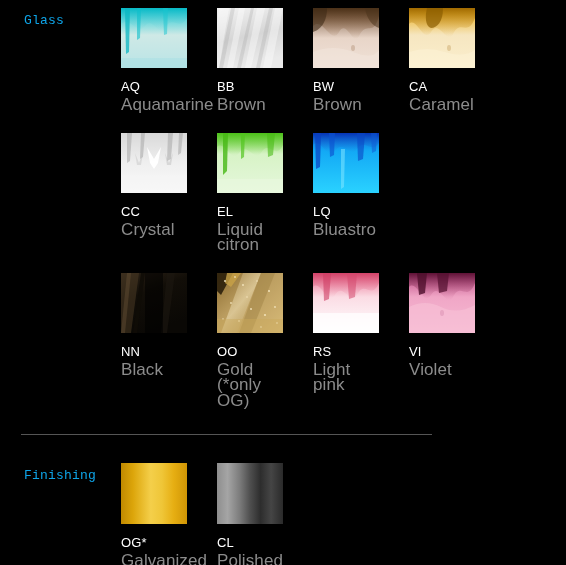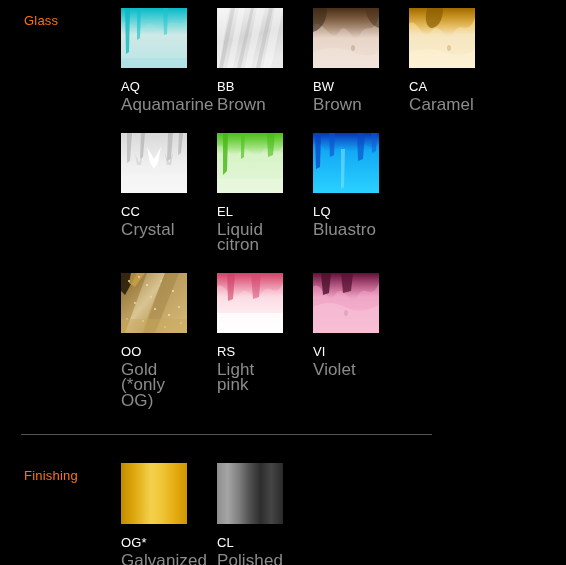--- a/index.html
+++ b/index.html
@@ -9,24 +9,25 @@
     background:#000000;
     font-family:"Liberation Sans","DejaVu Sans",sans-serif;
     overflow:hidden;
     position:relative;
   }
   .section{position:relative;}
   .section-label{
     position:absolute;
     left:24px;
     font-size:13px;
-    color:#f97316;
+    color:#0ea5e9;
     letter-spacing:0.2px;
     line-height:16px;
     white-space:nowrap;
+    font-family:Liberation Mono, monospace;
   }
   .grid{
     position:absolute;
     left:121px;
     top:0;
     width:340px;
   }
   .row{
     display:flex;
     gap:30px;
@@ -273,20 +274,41 @@
           </svg>
         </div>
         <div class="code">LQ</div>
         <div class="name">Bluastro</div>
       </div>
 
     </div>
 
     <div class="row">
 
+      <div class="cell">
+        <div class="swatch">
+          <svg viewBox="0 0 66 60" preserveAspectRatio="none">
+            <defs>
+              <linearGradient id="nnBase" x1="0" y1="0" x2="0.4" y2="1">
+                <stop offset="0" stop-color="#2b2116"></stop>
+                <stop offset="0.4" stop-color="#120e08"></stop>
+                <stop offset="1" stop-color="#0a0805"></stop>
+              </linearGradient>
+            </defs>
+            <rect width="66" height="60" fill="url(#nnBase)"></rect>
+            <path d="M0,0 L18,0 L10,60 L0,60 Z" fill="#4a3a24" opacity="0.55"></path>
+            <path d="M6,0 L10,0 L4,60 L0,60 Z" fill="#6b563a" opacity="0.4"></path>
+            <path d="M20,0 L24,0 L16,60 L12,60 Z" fill="#100c07" opacity="0.9"></path>
+            <path d="M46,0 L54,0 L46,60 L40,60 Z" fill="#1d1710" opacity="0.6"></path>
+            <rect x="24" width="18" height="60" fill="#000000" opacity="0.55"></rect>
+          </svg>
+        </div>
+        <div class="code">NN</div>
+        <div class="name">Black</div>
+      </div>
 
       <div class="cell">
         <div class="swatch">
           <svg viewBox="0 0 66 60" preserveAspectRatio="none">
             <defs>
               <linearGradient id="ooBase" x1="0" y1="0" x2="1" y2="1">
                 <stop offset="0" stop-color="#8a6a2e"></stop>
                 <stop offset="0.4" stop-color="#b99b5e"></stop>
                 <stop offset="1" stop-color="#d8bb78"></stop>
               </linearGradient>

